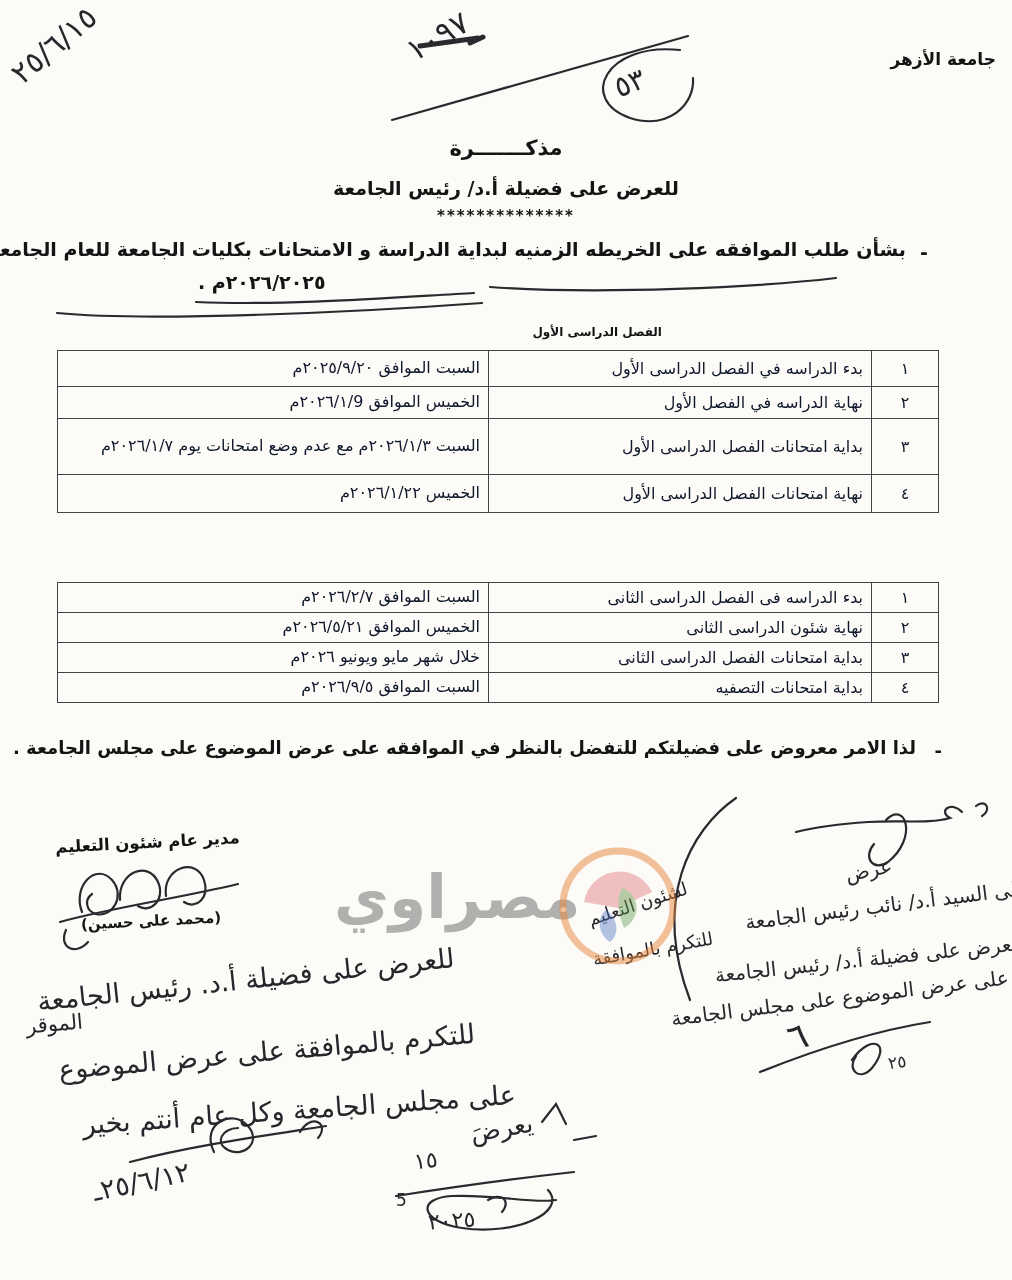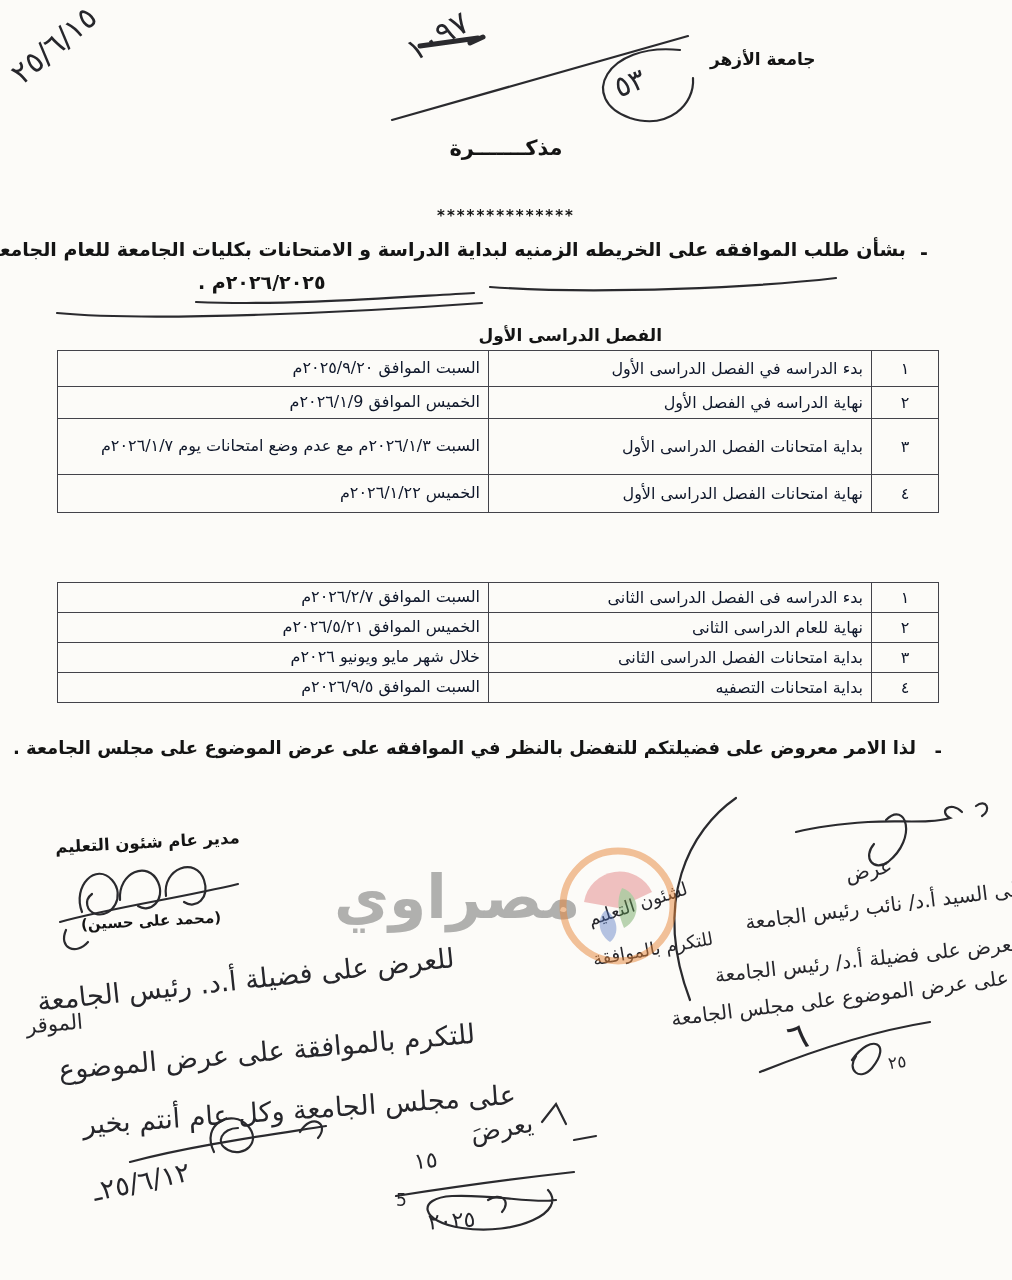--- a/index.html
+++ b/index.html
@@ -1,33 +1,33 @@
 <!DOCTYPE html>
 <html lang="ar" dir="rtl"><head>
 <meta charset="utf-8">
 <style>
   html,body{margin:0;padding:0;background:#e8e6e2;}
   .page{position:relative;width:1012px;height:1280px;margin:0 auto;background:#fcfbf8;
         font-family:"DejaVu Sans",sans-serif;color:#141414;direction:rtl;overflow:hidden;}
   .abs{position:absolute;}
 
   
-  .letterhead{right:16px;top:44px;width:286px;text-align:left;font-weight:bold;
+  .letterhead{right:16px;top:44px;width:286px;text-align:right;font-weight:bold;
               font-size:17px;line-height:1.85;}
 
   
   .memo-title{left:0;right:0;top:136px;text-align:center;font-weight:bold;font-size:21px;letter-spacing:1px;}
   .addressee{left:0;right:0;top:177px;text-align:center;font-weight:bold;font-size:19px;}
   .stars{left:0;right:0;top:207px;text-align:center;font-weight:bold;font-size:15px;letter-spacing:2px;direction:ltr;}
 
   .subject-marker{right:84px;top:241px;font-weight:bold;font-size:19px;}
   .subject-l1{right:106px;top:238px;font-weight:bold;font-size:19px;white-space:nowrap;}
   .subject-l2{left:198px;top:271px;font-weight:bold;font-size:19px;}
 
-  .sem1-title{right:350px;top:325px;font-weight:bold;font-size:17px;white-space:nowrap;}
+  .sem1-title{right:350px;top:325px;font-weight:bold;font-size:12px;white-space:nowrap;}
 
   
   table.sched{position:absolute;left:57px;width:882px;border-collapse:collapse;direction:rtl;table-layout:fixed;}
   #table1{top:350px;}
   #table2{top:582px;}
   table.sched td{border:1.5px solid #43434a;font-weight:normal;font-size:16px;
                  padding:2px 8px;vertical-align:middle;color:#0f172a;}
   td.no-col{width:50px;text-align:center;}
   td.item-col{width:366px;text-align:right;padding-right:10px;}
   td.val-col{text-align:right;padding-left:84px;line-height:1.55;}
@@ -119,20 +119,21 @@
 
   <div class="abs letterhead">
     <div>جامعة الأزهر</div>
   </div>
 
   <div class="hw hw-corner-date">٢٥/٦/١٥</div>
   <div class="hw hw-ref">١٠٩٧</div>
   <div class="hw hw-53">٥٣</div>
 
   <div class="abs memo-title">مذكـــــــرة</div>
+  <div class="abs addressee">للعرض على فضيلة أ.د/ رئيس الجامعة</div>
   <div class="abs stars">**************</div>
 
   <div class="abs subject-marker">-</div>
   <div class="abs subject-l1">بشأن طلب الموافقه على الخريطه الزمنيه لبداية الدراسة و الامتحانات بكليات الجامعة للعام الجامعى</div>
   <div class="abs subject-l2">٢٠٢٦/٢٠٢٥م .</div>
 
   <div class="abs sem1-title">الفصل الدراسى الأول</div>
 
   <table class="sched" id="table1">
     <tbody>
@@ -162,21 +163,21 @@
 
   <table class="sched" id="table2">
     <tbody>
         <tr>
       <td class="no-col">١</td>
       <td class="item-col">بدء الدراسه فى الفصل الدراسى الثانى</td>
       <td class="val-col">السبت الموافق ٢٠٢٦/٢/٧م</td>
     </tr>
     <tr>
       <td class="no-col">٢</td>
-      <td class="item-col">نهاية للعام الدراسى الثانى</td>
+      <td class="item-col">نهاية شئون الدراسى الثانى</td>
       <td class="val-col">الخميس الموافق ٢٠٢٦/٥/٢١م</td>
     </tr>
     <tr>
       <td class="no-col">٣</td>
       <td class="item-col">بداية امتحانات الفصل الدراسى الثانى</td>
       <td class="val-col">خلال شهر مايو ويونيو ٢٠٢٦م</td>
     </tr>
     <tr>
       <td class="no-col">٤</td>
       <td class="item-col">بداية امتحانات التصفيه</td>

